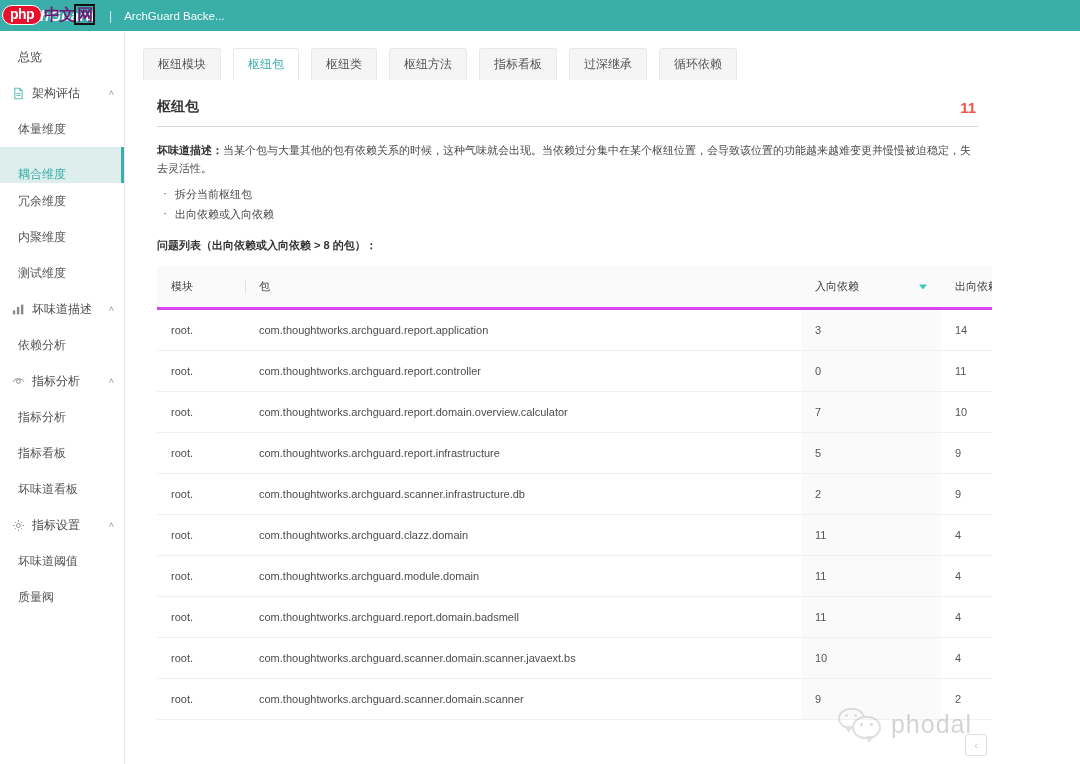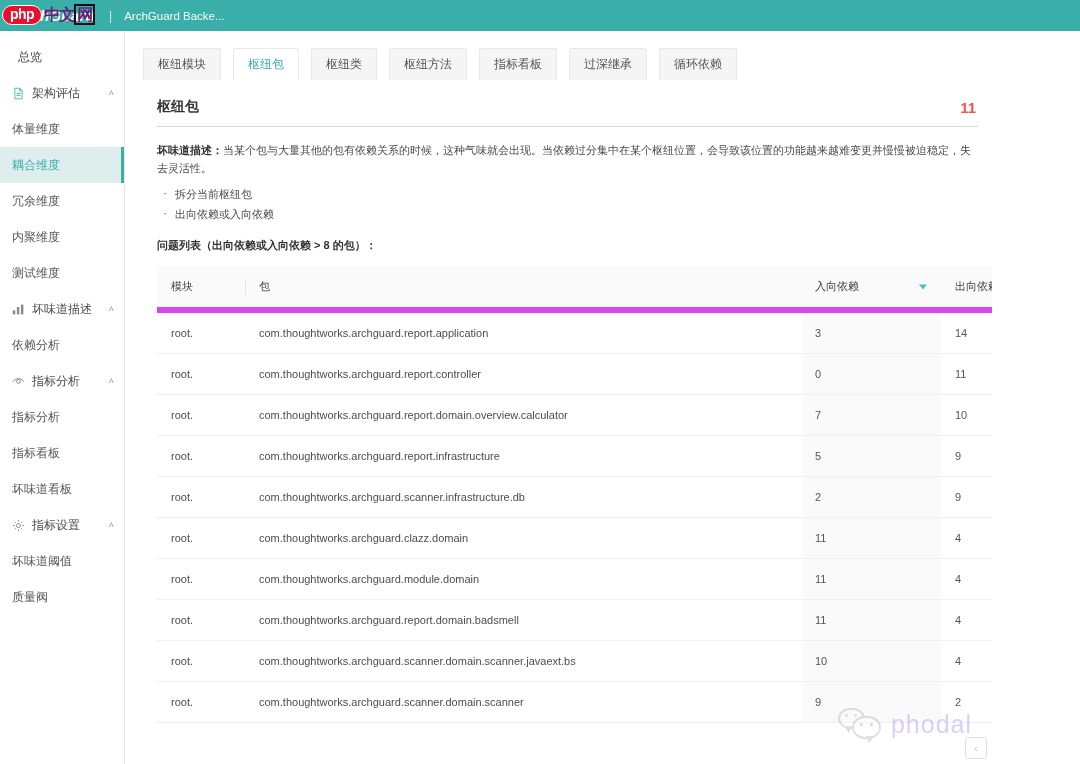--- a/index.html
+++ b/index.html
@@ -53,25 +53,25 @@
   }
   .nav-group {
     height:36px; display:flex; align-items:center; padding:0 10px 0 12px;
     font-size:12px; color:#4a4a4a; cursor:pointer; gap:7px;
   }
   .nav-group .g-icon { width:13px; height:13px; color:#5ebfb9; flex:0 0 13px; display:flex; align-items:center; justify-content:center;}
   .nav-group .g-icon.gray { color:#8a8a8a; }
   .nav-group .g-label { flex:1; }
   .nav-group .caret { color:#9a9a9a; font-size:9px; }
   .nav-item {
-    height:36px; display:flex; align-items:center; padding-left:12px;
+    height:36px; display:flex; align-items:center; padding-left:18px;
     font-size:12px; color:#555; cursor:pointer; position:relative;
   }
   .nav-item.active {
-    background:#ddeeed; color:#3aafa9;
+    background:#ddeeed; color:#3aafa9;align-items:flex-end;
   }
   .nav-item.active::after {
     content:""; position:absolute; right:0; top:0; bottom:0; width:3px; background:#3aafa9;
   }
 
   
   .main { flex:1; height:733px; background:#fff; position:relative; overflow:hidden; }
 
   
   .tabs { display:flex; padding:17px 0 0 18px; gap:12px; }
@@ -102,21 +102,21 @@
   }
   .sugg-list li::before {
     content:"·"; position:absolute; left:6px; top:-1px; color:#777; font-size:13px;
   }
   .problem-title { font-size:11px; font-weight:bold; color:#333; margin-top:14px; }
 
   
   .tbl { width:920px; margin-top:13px; border-collapse:collapse; table-layout:fixed; }
   .tbl thead th {
     background:#fafafa; font-size:11px; color:#3f3f3f; font-weight:normal;
-    text-align:left; padding:13px 10px 13px 14px; border-bottom:6px solid #d946ef;
+    text-align:left; padding:13px 10px 13px 14px; border-bottom:3px solid #d946ef;
     position:relative; white-space:nowrap;
   }
   .tbl thead th.c-pkg::before{
     content:""; position:absolute; left:0; top:50%; transform:translateY(-50%);
     width:1px; height:14px; background:#e4e4e4;
   }
   .sorter {
     position:absolute; right:14px; top:50%; transform:translateY(-50%);
     width:0; height:0; border-left:4px solid transparent; border-right:4px solid transparent;
     border-top:5px solid #bfbfbf; cursor:pointer;
@@ -159,21 +159,21 @@
   }
   .wm-b2 {
     position:absolute; left:14px; top:8px; width:29px; height:23px; border:2px solid #9a9a9a;
     border-radius:50%/55%; background:#fff;
   }
   .wm-b2::after{
     content:""; position:absolute; right:5px; bottom:-6px; width:0; height:0;
     border-left:3px solid transparent; border-right:5px solid transparent; border-top:7px solid #9a9a9a;
   }
   .wm-dot { position:absolute; width:3px; height:3px; border-radius:50%; background:#9a9a9a; }
-  .wm-text { font-size:25px; color:#8b5cf6; letter-spacing:1px; }
+  .wm-text { font-size:25px; color:#737373; letter-spacing:1px; }
 </style>
 </head>
 <body>
 
 <div class="app">
 
   <div class="topbar">
     <span class="brand-logo">ArchGuard</span>
     <span class="topbar-sep">|</span>
     <span class="topbar-proj">ArchGuard Backe...</span>

